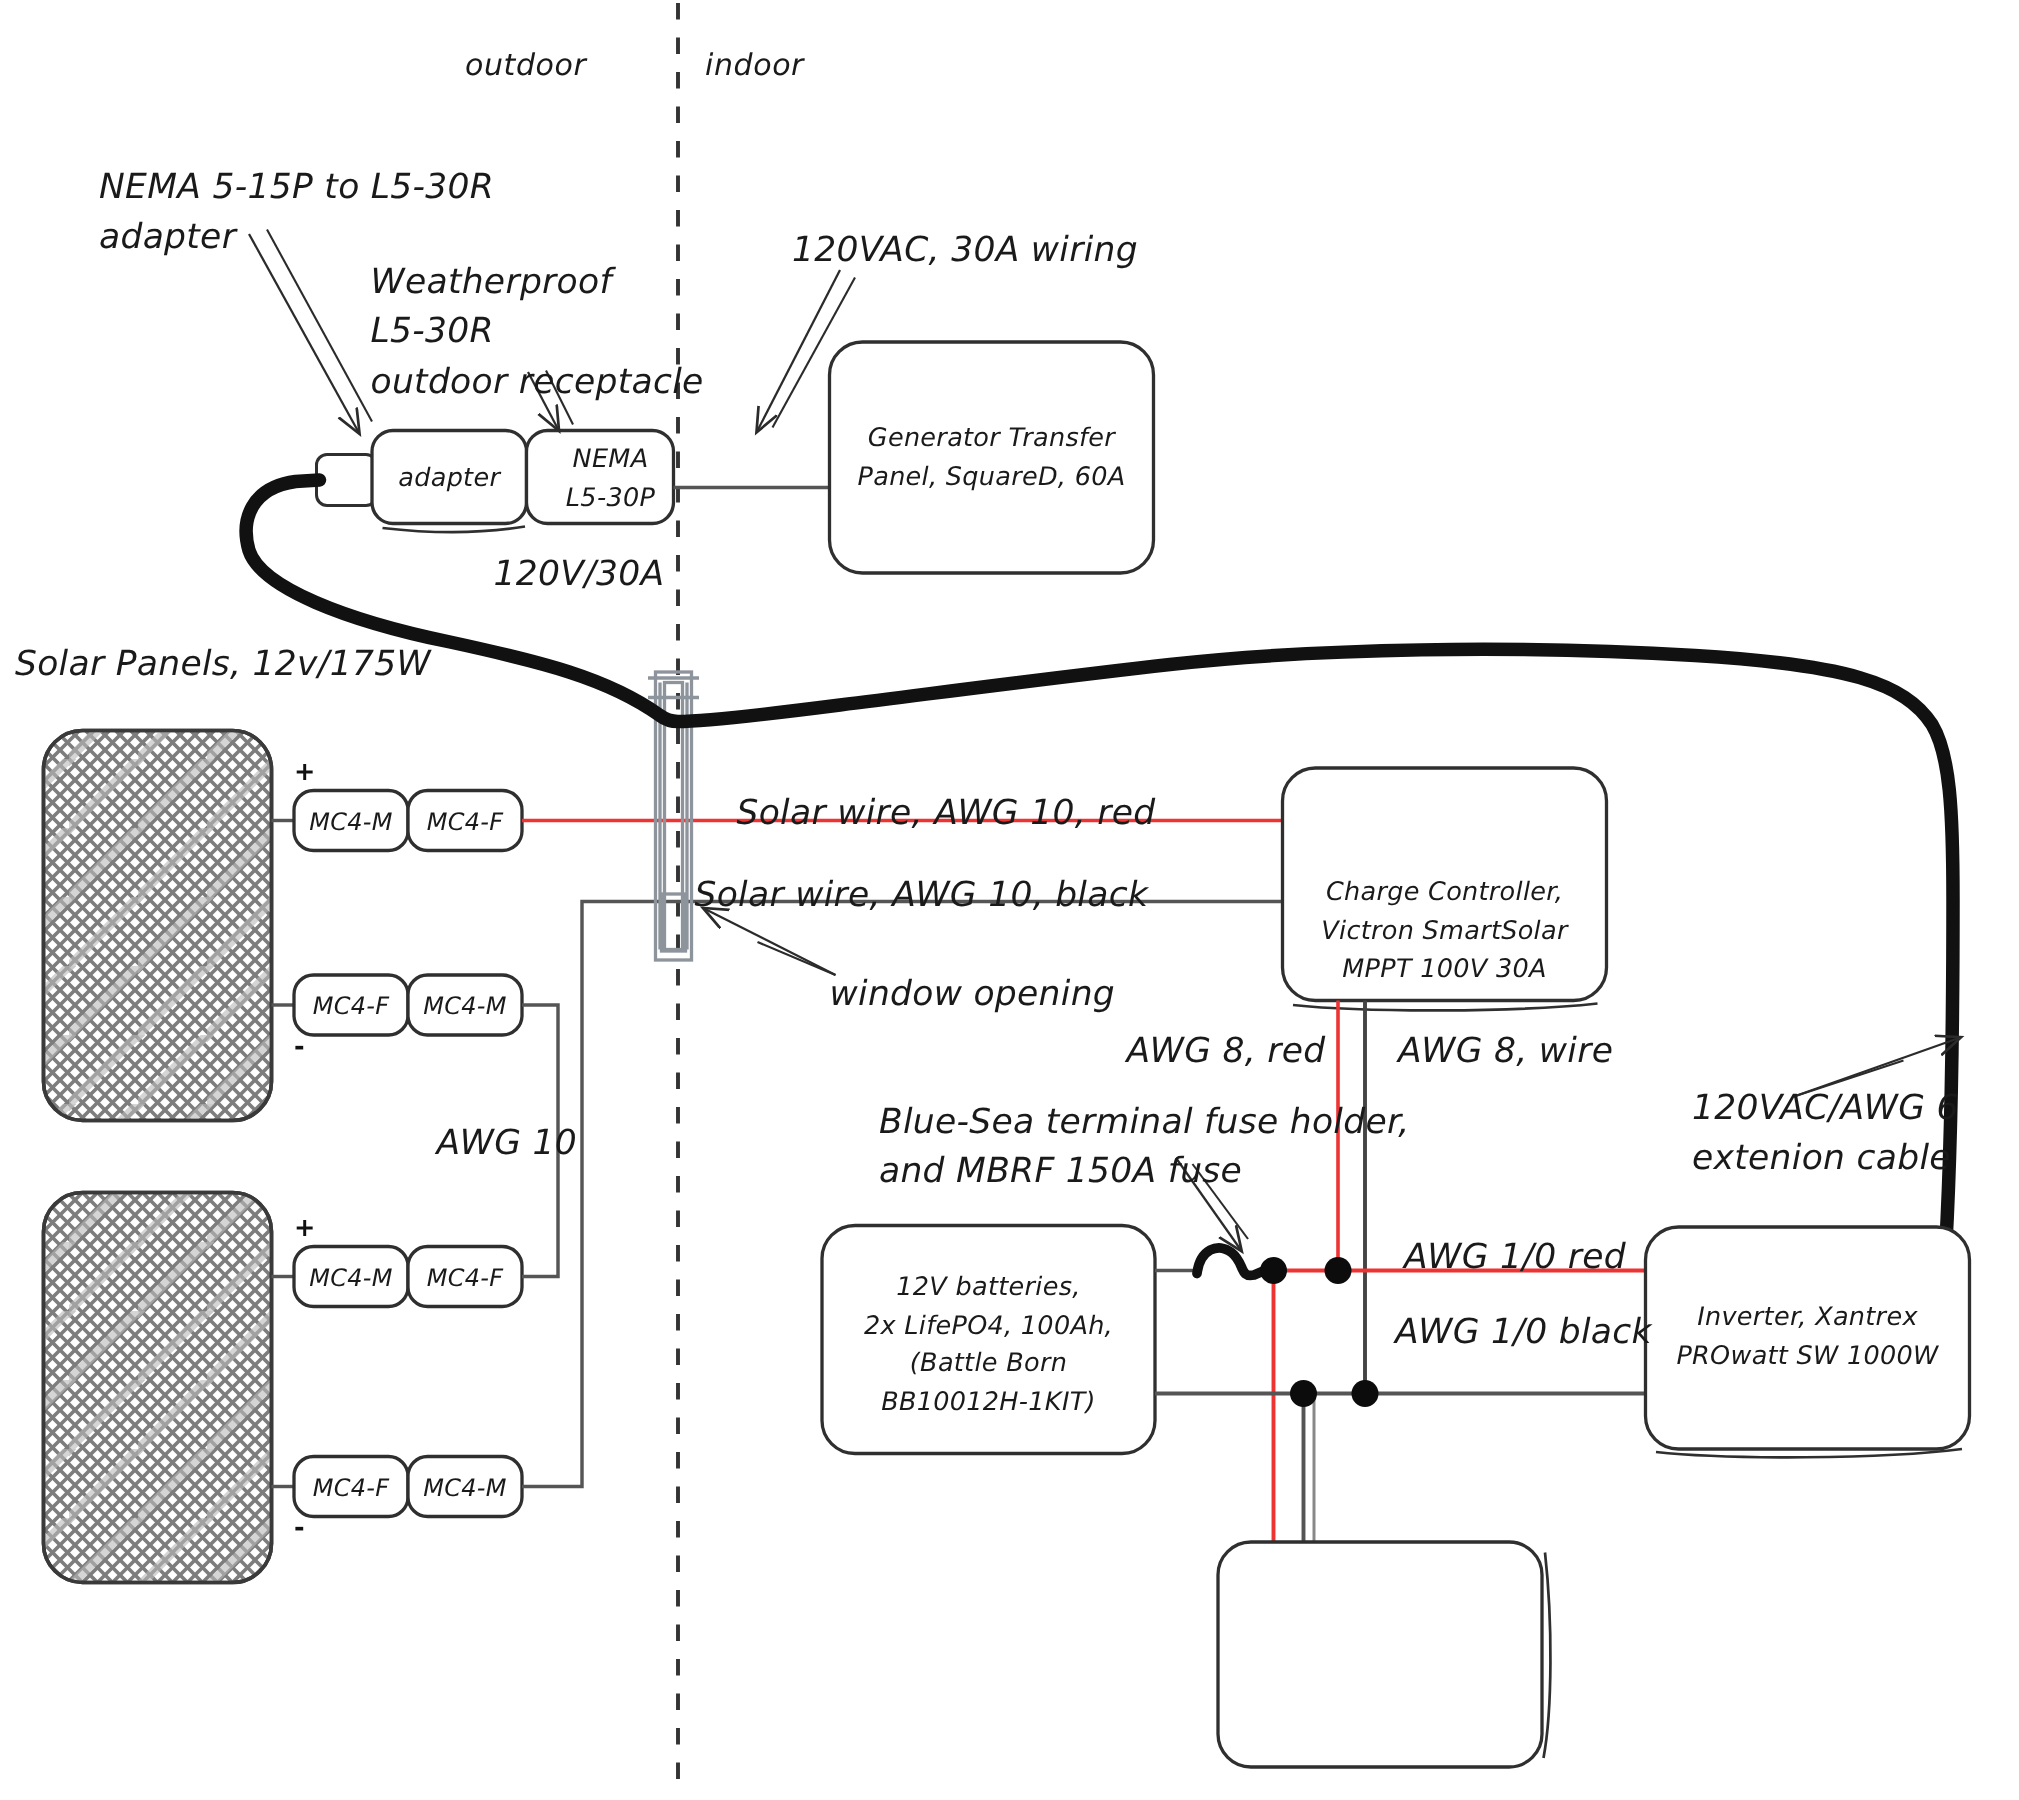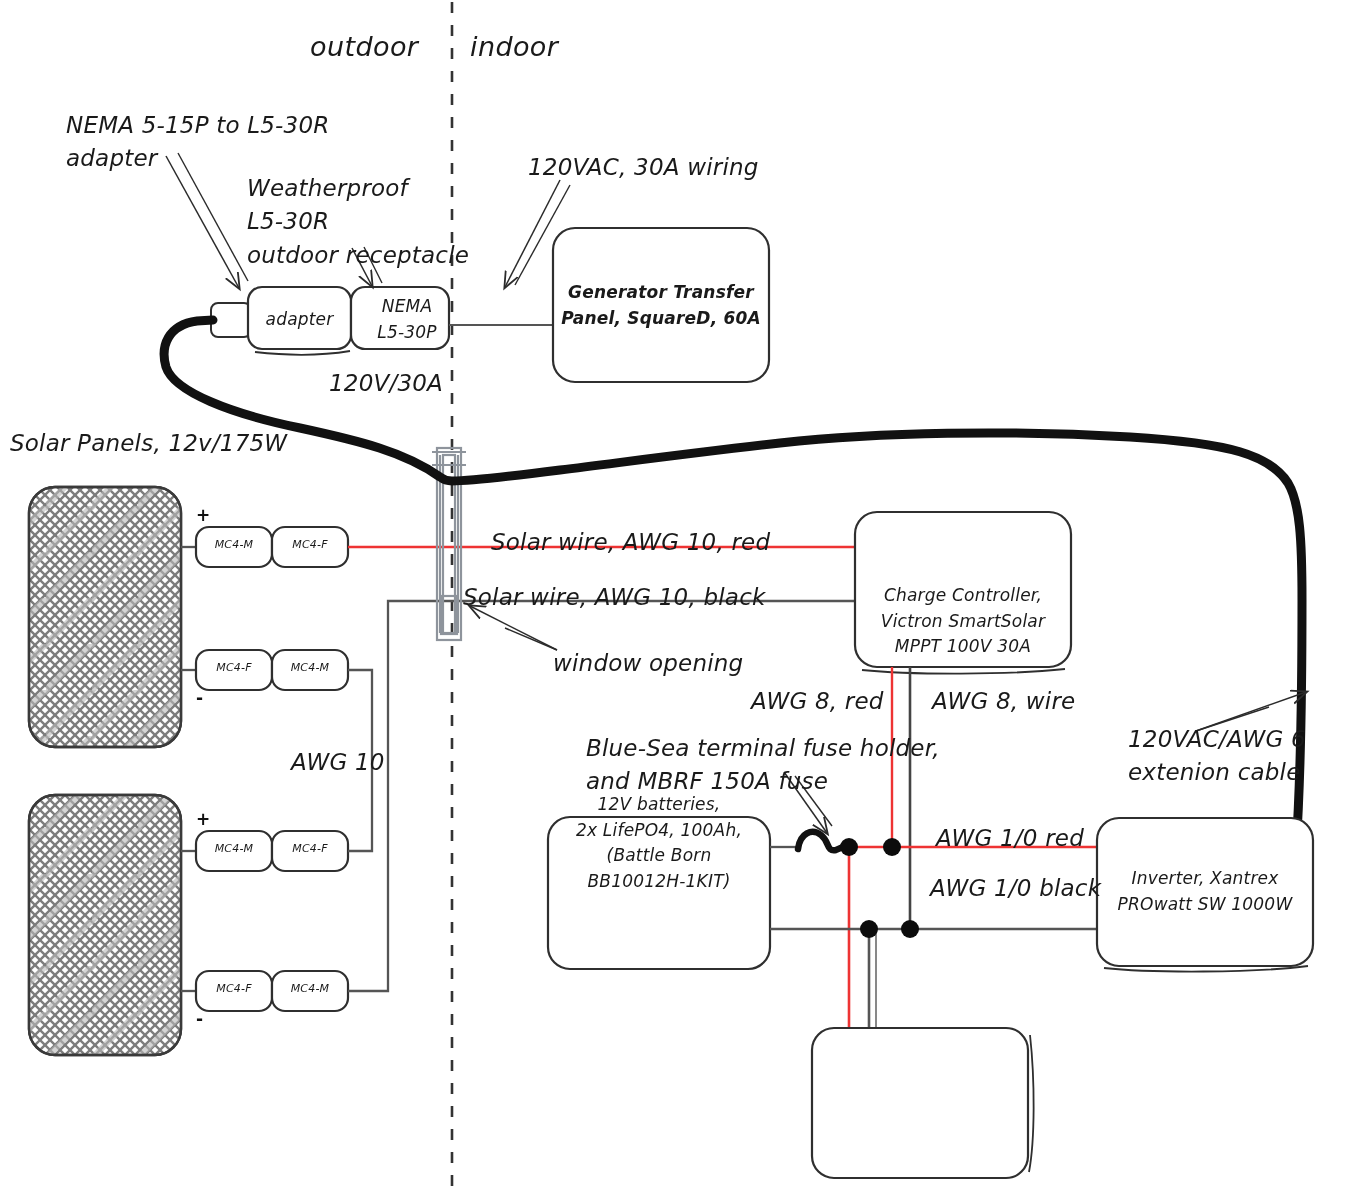--- a/index.html
+++ b/index.html
@@ -5,24 +5,24 @@
   html,body{margin:0;padding:0;background:#fff;}
   body{width:1346px;height:1200px;position:relative;overflow:hidden;
        font-family:"DejaVu Sans",sans-serif;}
   #stage{position:absolute;left:0;top:0;width:1346px;height:1200px;}
   svg#canvas{position:absolute;left:0;top:0;width:1346px;height:1200px;}
   .lbl{position:absolute;color:#1a1a1a;font-family:"DejaVu Sans",sans-serif;
        font-size:23px;line-height:1.45;white-space:pre;font-style:italic;
        letter-spacing:.2px;}
   .boxtext{position:absolute;color:#1a1a1a;font-size:17px;line-height:1.5;
        text-align:center;font-style:italic;letter-spacing:.2px;white-space:pre;}
-  .mc4text{position:absolute;font-size:11px;font-style:italic;color:#1a1a1a;
+  .mc4text{position:absolute;font-size:16px;font-style:italic;color:#1a1a1a;
        text-align:center;letter-spacing:.2px;white-space:pre;}
   .pm{position:absolute;font-size:17px;font-weight:bold;color:#111;}
-  .hdr{position:absolute;font-size:27px;font-style:italic;color:#1a1a1a;
+  .hdr{position:absolute;font-size:20px;font-style:italic;color:#1a1a1a;
        letter-spacing:.4px;}
 </style>
 </head>
 <body>
 
 <div id="stage">
 
 <svg id="canvas" viewBox="0 0 1346 1200">
   <defs>
     <pattern id="hatch" width="10" height="10" patternUnits="userSpaceOnUse">
@@ -226,26 +226,26 @@
 <div class="lbl" style="left:586px;top:732px;">Blue-Sea terminal fuse holder,
 and MBRF 150A fuse</div>
 <div class="lbl" style="left:936px;top:822px;">AWG 1/0 red</div>
 <div class="lbl" style="left:930px;top:872px;">AWG 1/0 black</div>
 <div class="lbl" style="left:1128px;top:723px;">120VAC/AWG 6
 extenion cable</div>
 
 <div class="boxtext" style="left:248px;top:307px;width:103px;">adapter</div>
 <div class="boxtext" style="left:351px;top:294px;width:112px;">NEMA
 L5-30P</div>
-<div class="boxtext" style="left:553px;top:280px;width:216px;font-weight:bold;">Generator Transfer
+<div class="boxtext" style="left:553px;top:280px;width:216px;">Generator Transfer
 Panel, SquareD, 60A</div>
 <div class="boxtext" style="left:855px;top:546px;width:216px;margin-top:37px;">Charge Controller,
 Victron SmartSolar
 MPPT 100V 30A</div>
-<div class="boxtext" style="left:548px;top:792px;width:222px;">12V batteries,
+<div class="boxtext" style="left:548px;top:846px;width:222px;">12V batteries,
 2x LifePO4, 100Ah,
 (Battle Born
 BB10012H-1KIT)</div>
 <div class="boxtext" style="left:1097px;top:866px;width:216px;">Inverter, Xantrex
 PROwatt SW 1000W</div>
 
 <div class="mc4text" style="left:196px;top:538px;width:76px;">MC4-M</div>
 <div class="mc4text" style="left:272px;top:538px;width:76px;">MC4-F</div>
 <div class="mc4text" style="left:196px;top:661px;width:76px;">MC4-F</div>
 <div class="mc4text" style="left:272px;top:661px;width:76px;">MC4-M</div>

